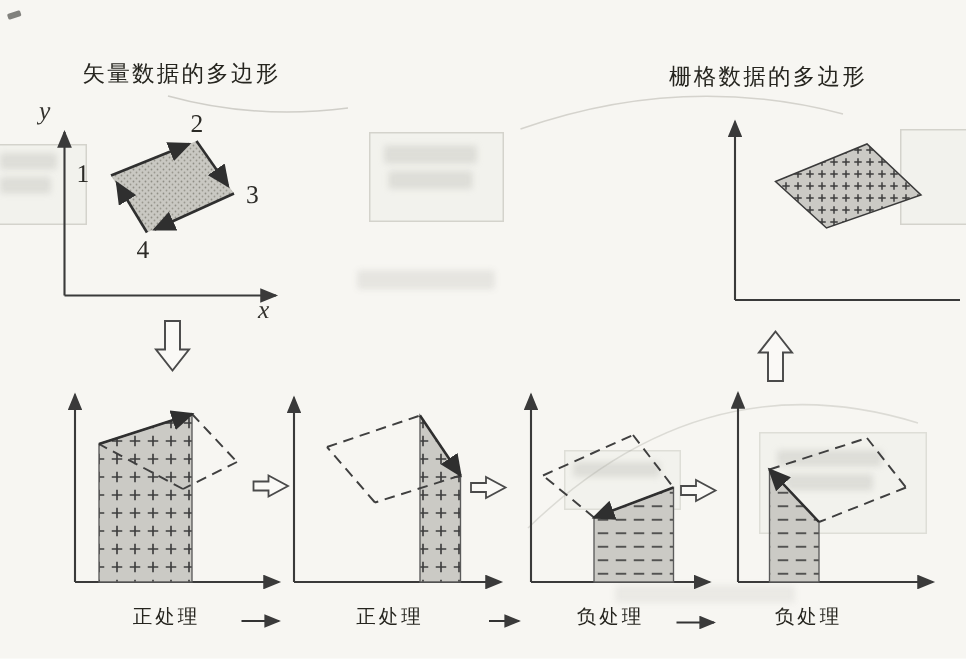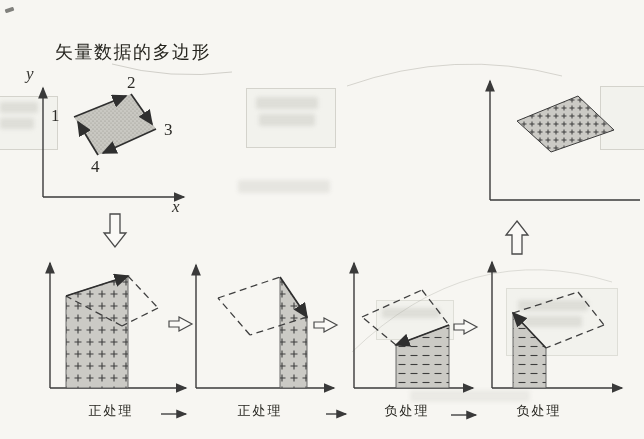--- a/index.html
+++ b/index.html
@@ -23,21 +23,21 @@
     filter:blur(2px);
     border-radius:2px;
   }
   .speck{
     position:absolute;
     background:#5a5a56;
     border-radius:1px;
   }
   .fig-title{
     position:absolute;
-    font-size:18px;
+    font-size:15px;
     letter-spacing:1.5px;
     white-space:nowrap;
     color:#26251f;
   }
   .axis-label{
     position:absolute;
     font-style:italic;
     font-size:17px;
     color:#33322e;
   }
@@ -171,20 +171,21 @@
           <polygon points="546,348 513,313 513,388 546,388" fill="url(#pat-minus)" stroke="#5a5a5a" stroke-width="0.9"></polygon>
           <line x1="513" y1="313" x2="578" y2="292" stroke="#3f3f3f" stroke-width="1.3" stroke-dasharray="7,4.5"></line>
           <line x1="578" y1="292" x2="604" y2="325" stroke="#3f3f3f" stroke-width="1.3" stroke-dasharray="7,4.5"></line>
           <line x1="604" y1="325" x2="546" y2="348" stroke="#3f3f3f" stroke-width="1.3" stroke-dasharray="7,4.5"></line>
           <line x1="546" y1="348" x2="513" y2="313" stroke="#2f2f2f" stroke-width="1.7" marker-end="url(#edgeArrow)"></line>
         </g>
       </g>
   </svg>
 
   <div class="fig-title" style="left:55px;top:40px;">矢量数据的多边形</div>
+  <div class="fig-title" style="left:446px;top:42px;">栅格数据的多边形</div>
 
   <div class="axis-label" style="left:26px;top:64px;">y</div>
   <div class="axis-label" style="left:172px;top:197px;">x</div>
 
   <div class="vertex-label" style="left:51px;top:106px;">1</div>
   <div class="vertex-label" style="left:127px;top:73px;">2</div>
   <div class="vertex-label" style="left:164px;top:120px;">3</div>
   <div class="vertex-label" style="left:91px;top:157px;">4</div>
 
   <div class="process-label" style="left:69px;">正处理</div>

